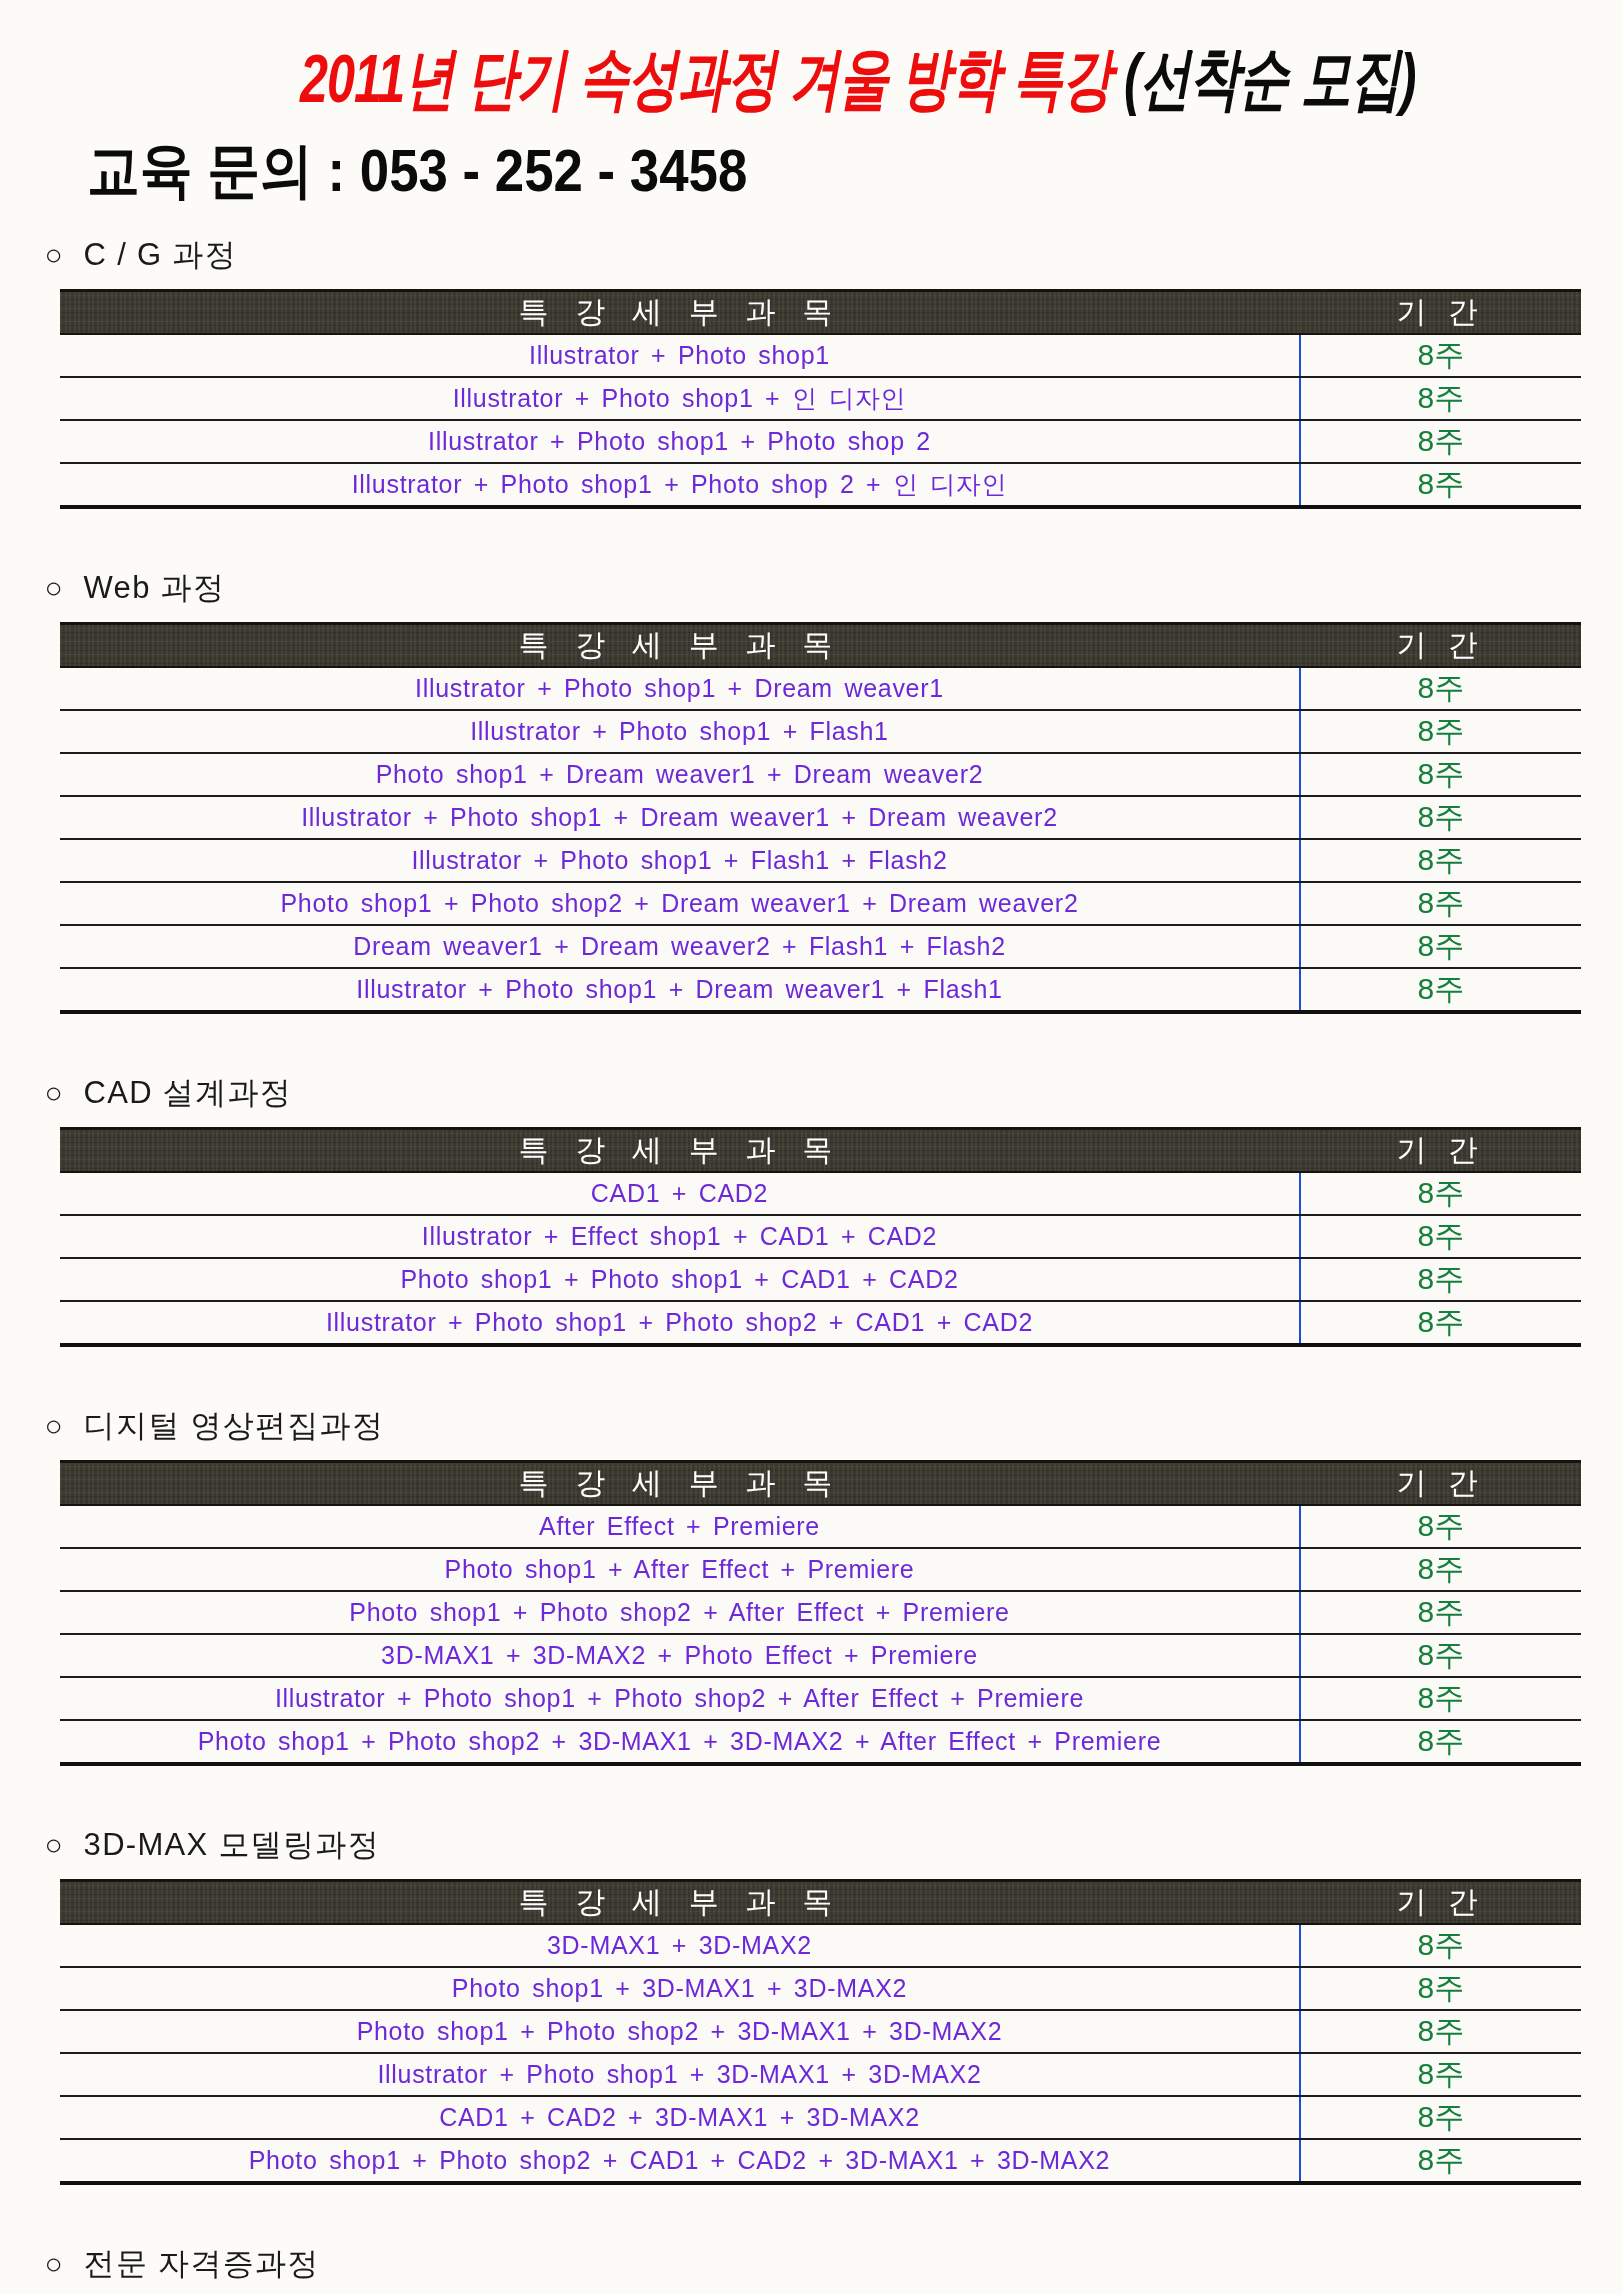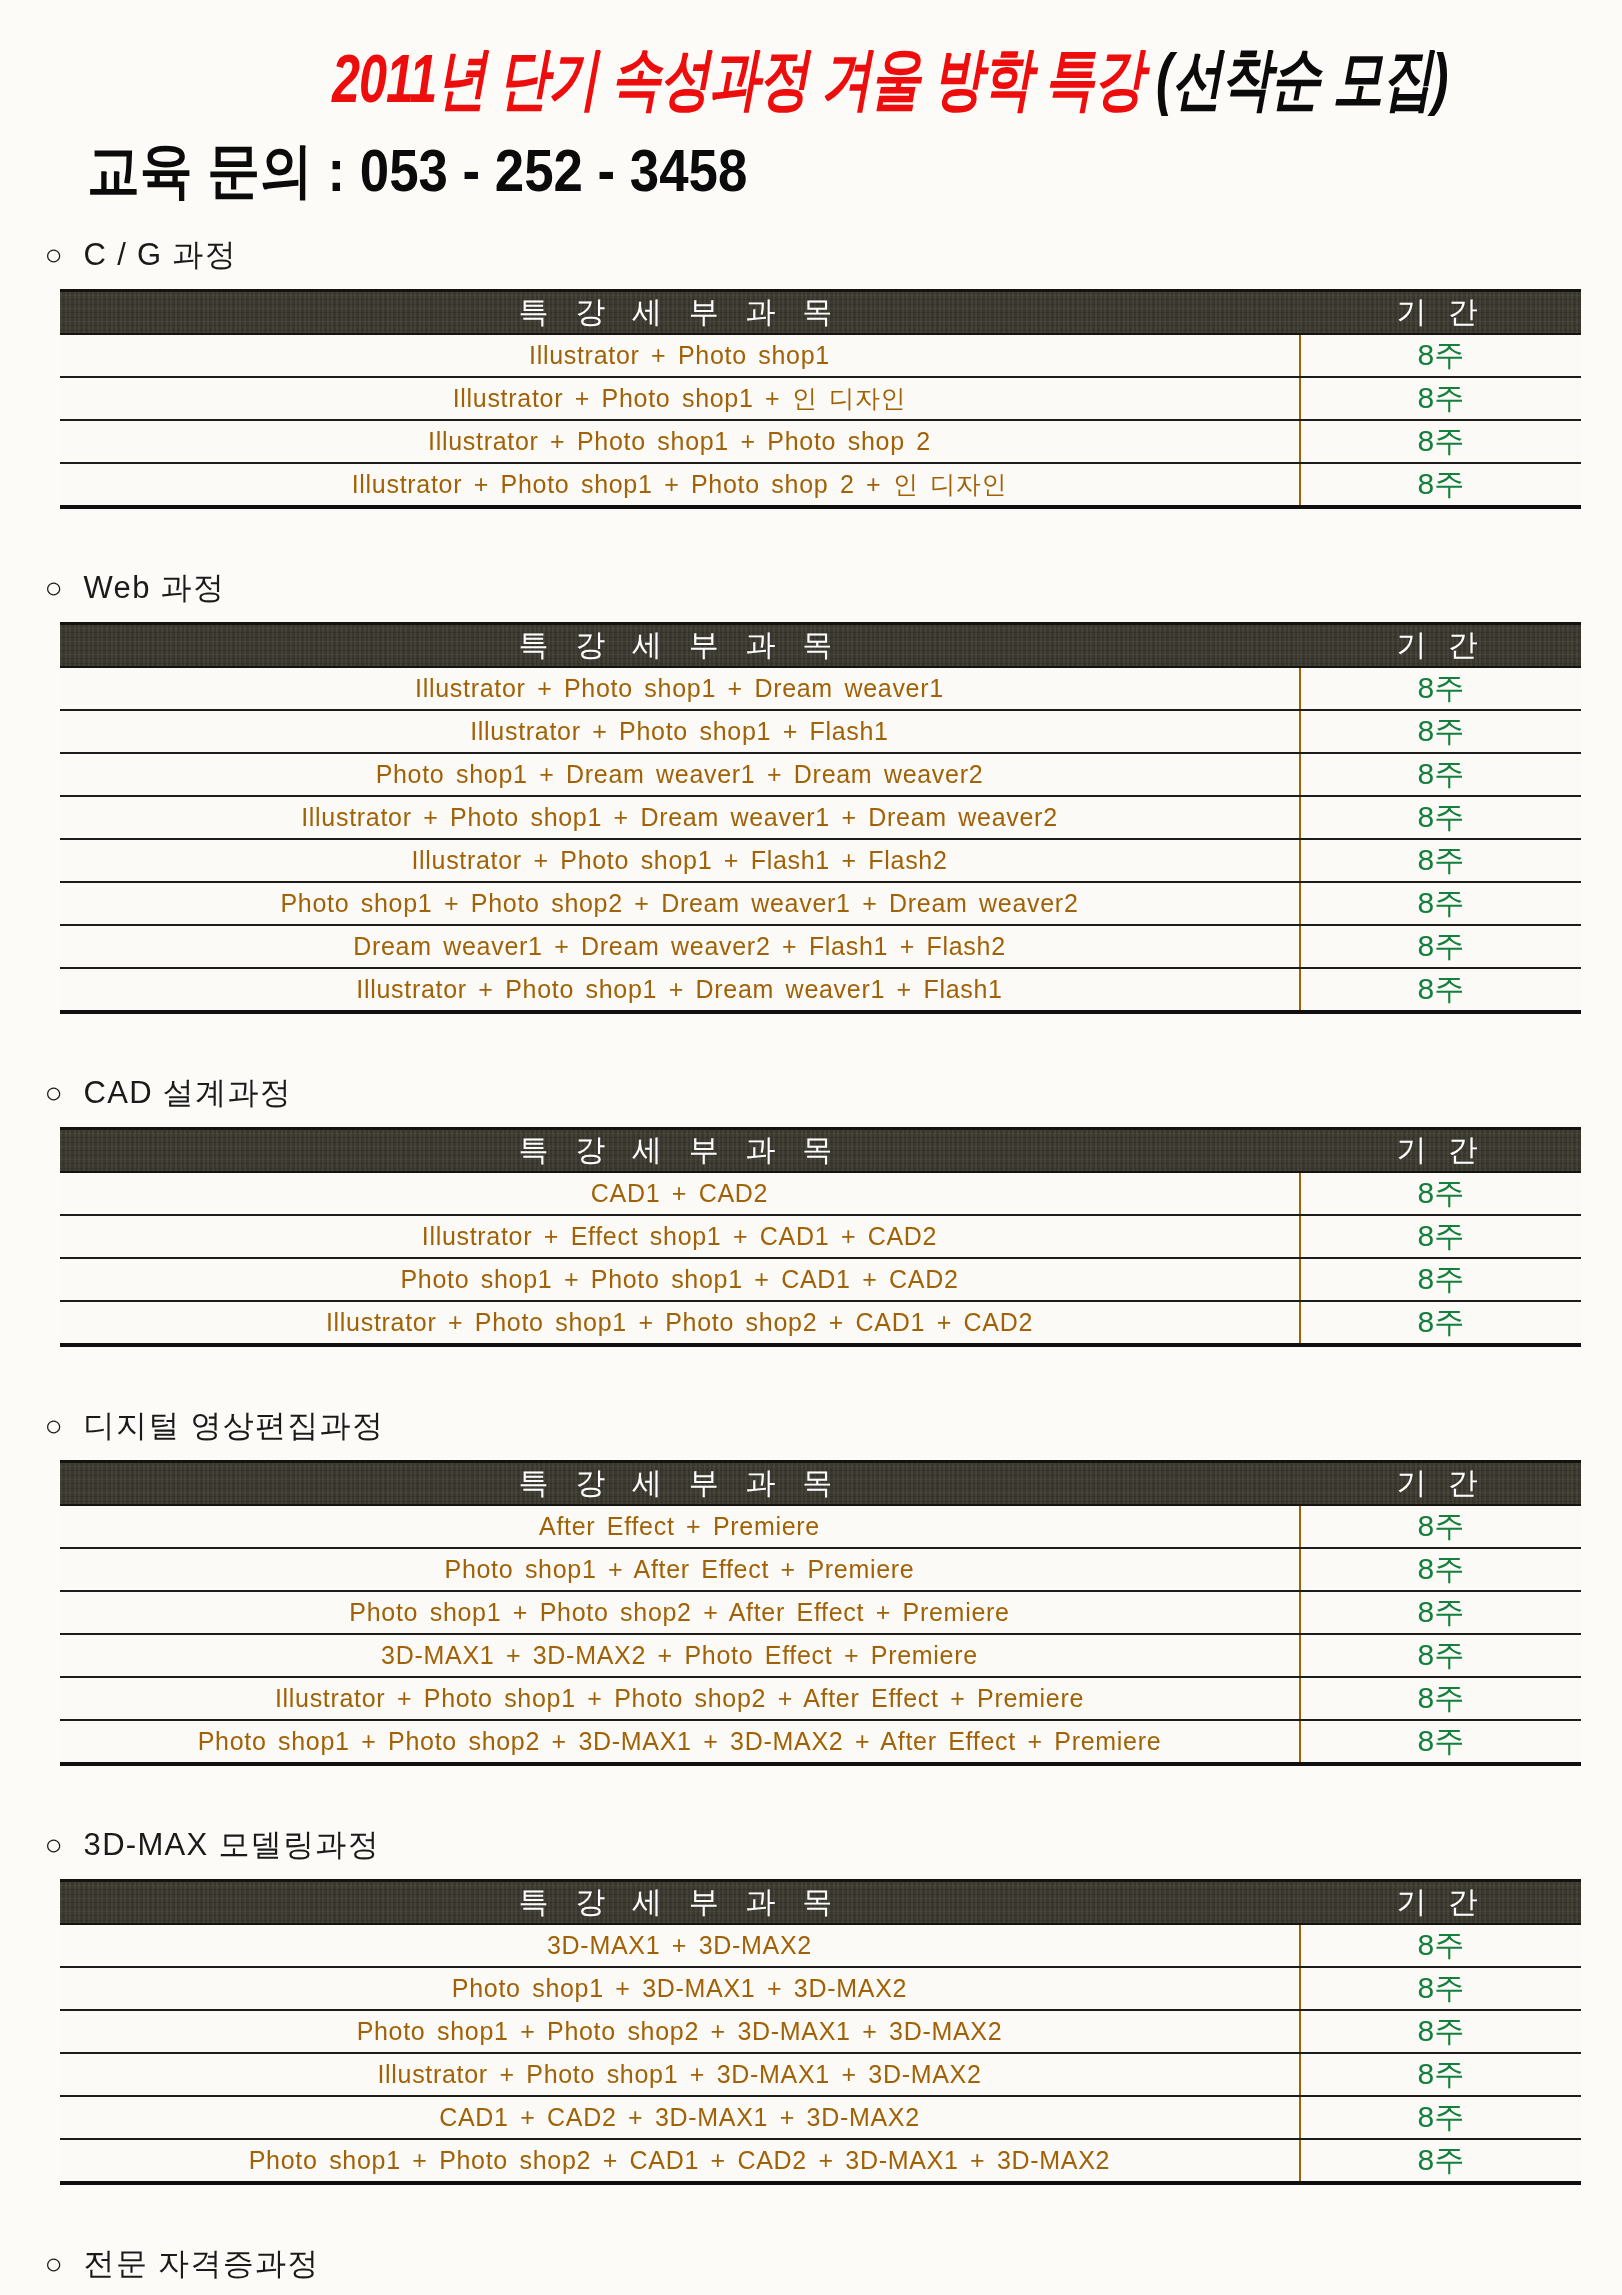--- a/index.html
+++ b/index.html
@@ -8,21 +8,21 @@
     position: relative;
     width: 1623px;
     height: 2295px;
     background: #fcfbf7;
     font-family: "Liberation Sans", "DejaVu Sans", sans-serif;
     color: #141414;
     overflow: hidden;
     padding: 0 42px;
   }
   
-  .header-block { padding-top: 38px; text-align: right; white-space: nowrap; }
+  .header-block { padding-top: 38px; text-align: left; white-space: nowrap; }
   .title {
     position: relative;
     left: 62px;
     display: inline-block;
     font-size: 68px;
     line-height: 1.2;
     font-weight: 700;
     font-style: italic;
     letter-spacing: -1.3px;
     transform: scaleX(0.74);
@@ -88,22 +88,22 @@
     vertical-align: middle;
     border-bottom: 2px solid #1c1c1c;
     padding: 0;
     white-space: nowrap;
     overflow: hidden;
   }
   td.td-subject {
     font-size: 25px;
     letter-spacing: 0.7px;
     word-spacing: 3.9px;
-    color: #a16207;
-    border-right: 2px solid #a16207;
+    color: #6d28d9;
+    border-right: 2px solid #1d4ed8;
   }
   td.td-period { font-size: 30px; color: #15803d; }
   tbody tr:last-child td { border-bottom: 4.6px solid #101010; }
 </style>
 </head>
 <body>
 
 <div class="page">
 
   <div class="header-block">

